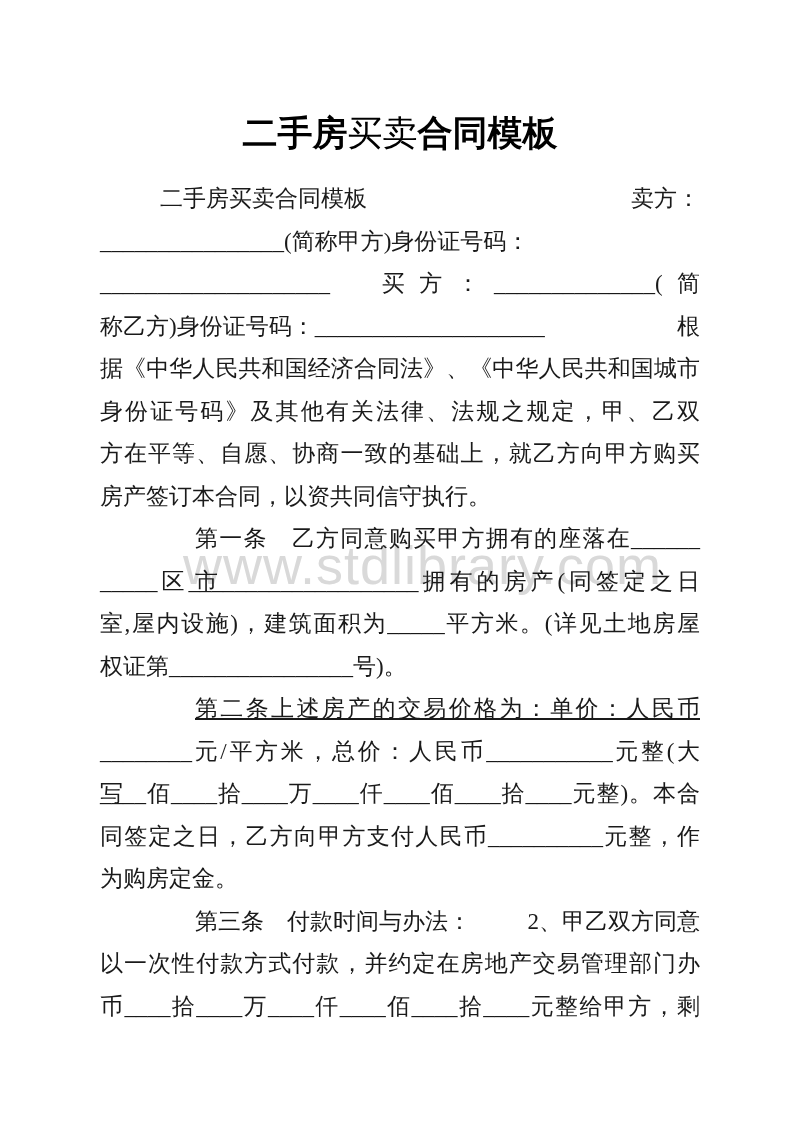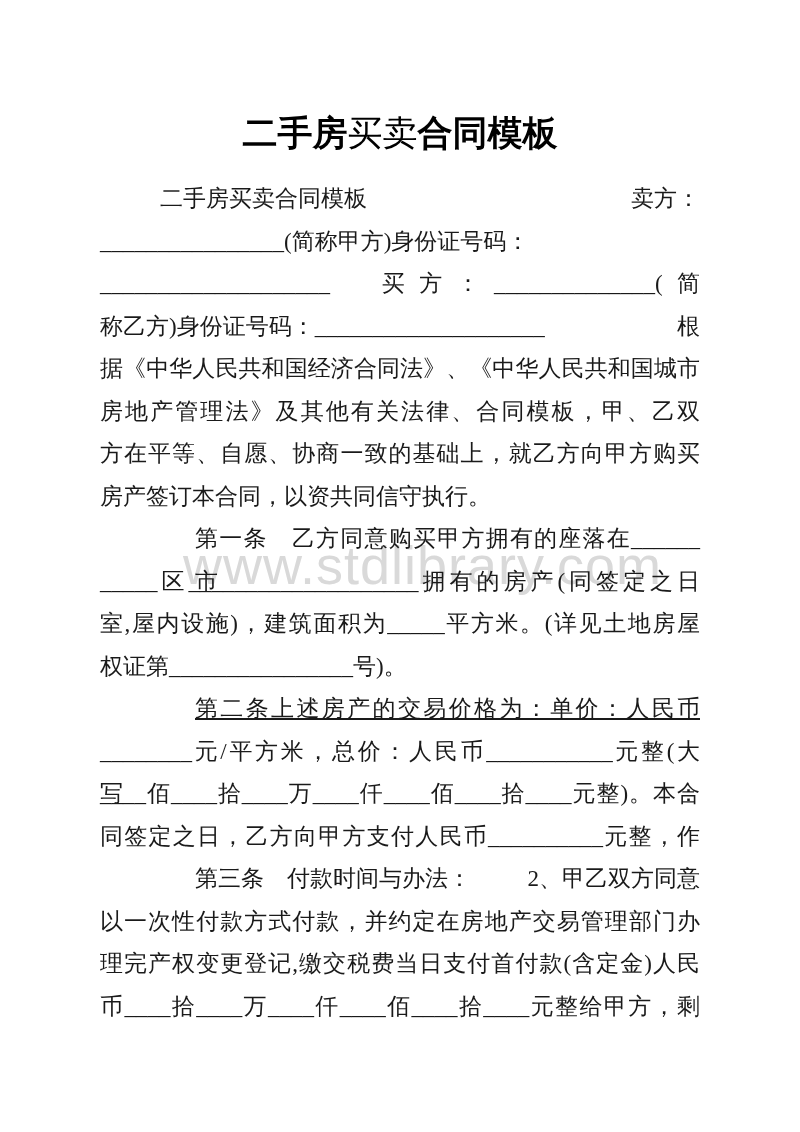--- a/index.html
+++ b/index.html
@@ -73,30 +73,30 @@
   <h1 class="title"><span>二手房</span><span class="thin">买卖</span><span>合同模板</span></h1>
 
   <div class="watermark">www.stdlibrary.com</div>
 
   <div class="doc-body" id="doc-body">
       <div class="line split" style="padding-left: 60px;"><span>二手房买卖合同模板</span><span>卖方：</span></div>
       <div class="line">________________(简称甲方)身份证号码：</div>
       <div class="line j">____________________　买方：______________(简</div>
       <div class="line split"><span>称乙方)身份证号码：____________________</span><span>根</span></div>
       <div class="line j">据《中华人民共和国经济合同法》、《中华人民共和国城市</div>
-      <div class="line j">房地产管理法》及其他有关法律、合同模板，甲、乙双</div>
+      <div class="line j">身份证号码》及其他有关法律、法规之规定，甲、乙双</div>
       <div class="line j">方在平等、自愿、协商一致的基础上，就乙方向甲方购买</div>
       <div class="line">房产签订本合同，以资共同信守执行。</div>
       <div class="line j" style="padding-left: 95px;">第一条　乙方同意购买甲方拥有的座落在______市</div>
       <div class="line j">_____区____________________拥有的房产(同签定之日</div>
       <div class="line j">室,屋内设施)，建筑面积为_____平方米。(详见土地房屋</div>
       <div class="line">权证第________________号)。</div>
       <div class="line j" style="padding-left: 95px; text-decoration: underline;">第二条上述房产的交易价格为：单价：人民币</div>
       <div class="line j">________元/平方米，总价：人民币___________元整(大写：</div>
       <div class="line j">____佰____拾____万____仟____佰____拾____元整)。本合</div>
       <div class="line j">同签定之日，乙方向甲方支付人民币__________元整，作</div>
+      <div class="line">为购房定金。</div>
       <div class="line split" style="padding-left: 95px;"><span>第三条　付款时间与办法：</span><span>2、甲乙双方同意</span></div>
       <div class="line j">以一次性付款方式付款，并约定在房地产交易管理部门办</div>
-      <div class="line j">理完产权变更登记,缴交税费当日支付首付款(含定金)人民</div>
       <div class="line j">币____拾____万____仟____佰____拾____元整给甲方，剩</div>
     </div>
 
 </div>
 
 </body></html>

